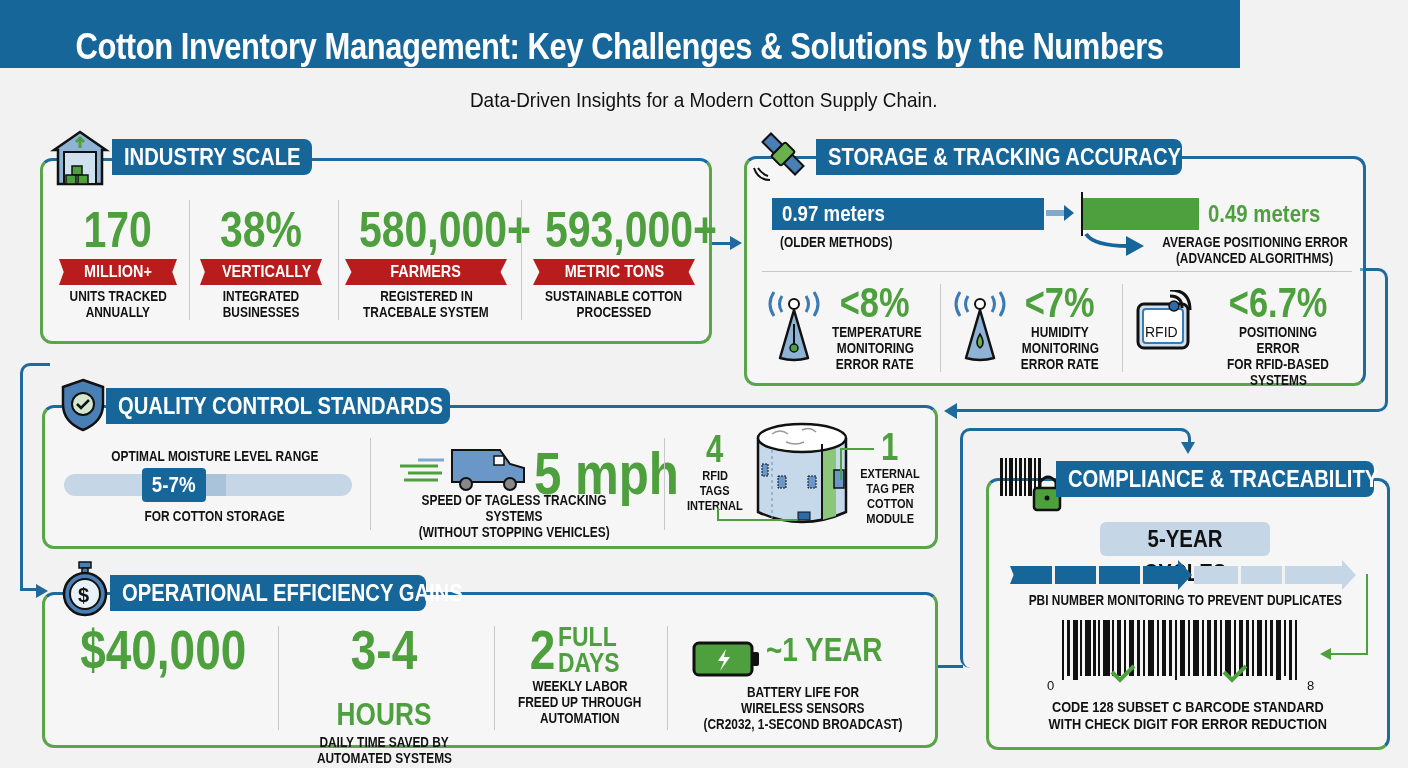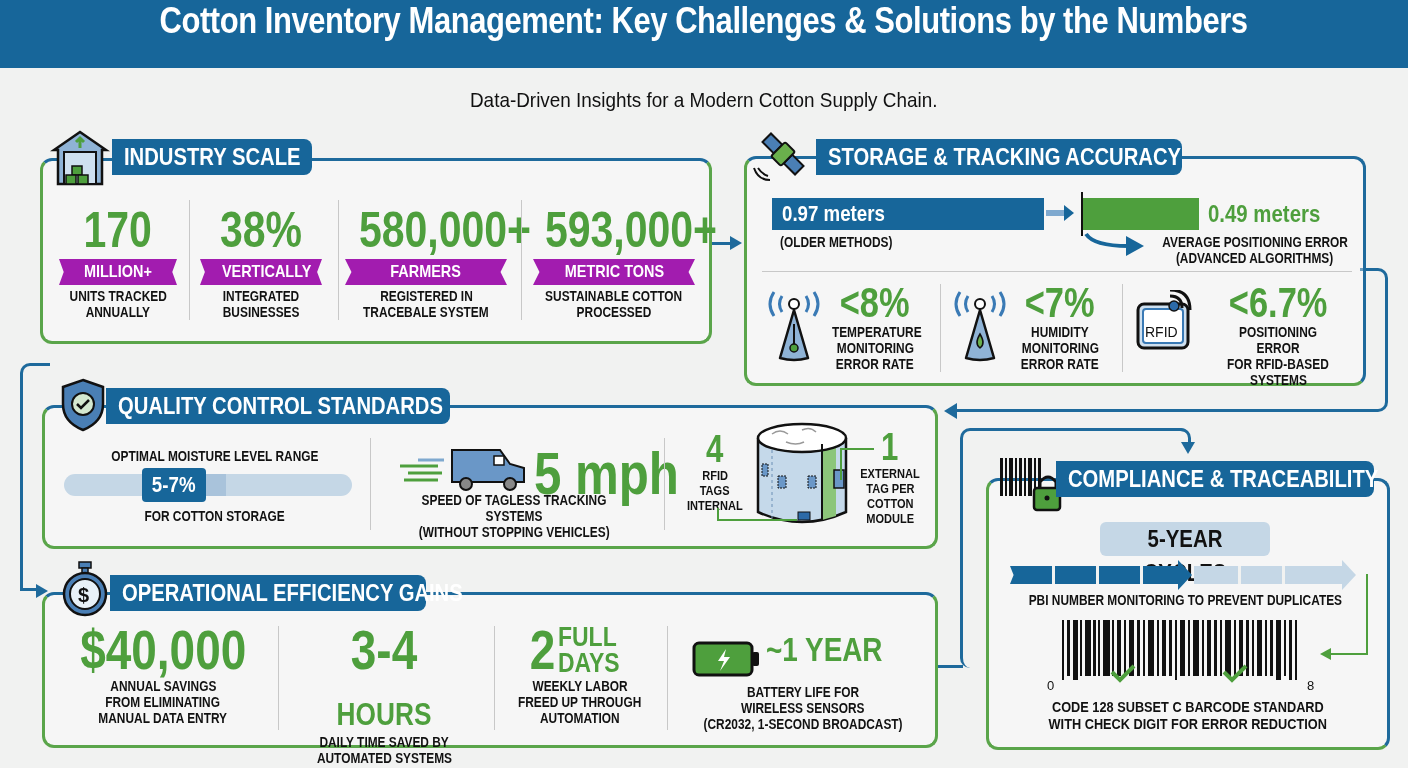--- a/index.html
+++ b/index.html
@@ -3,22 +3,22 @@
 <meta charset="utf-8">
 <style>
   * { box-sizing: border-box; margin: 0; padding: 0; }
   body {
     width: 1408px; height: 768px; overflow: hidden; position: relative;
     background: #f1f2f1;
     font-family: "Liberation Sans", "DejaVu Sans", sans-serif;
     color: #111;
   }
   .header {
-    position: absolute; left: 0; top: 0; width: 1408px; height: 68px;
-    background: #17669a; color: #fff; display: flex; align-items: flex-start; justify-content: center;
+    position: absolute; left: 0; top: 0; width: 1240px; height: 68px;
+    background: #17669a; color: #fff; display: flex; align-items: flex-end; justify-content: center;
     font-weight: bold; font-size: 36px; letter-spacing: -0.5px;
     transform-origin: center; 
   }
   .header span { display: inline-block; transform: scaleX(0.86); white-space: nowrap; }
   .subtitle {
     position: absolute; top: 88px; left: 0; width: 1408px; text-align: center;
     font-size: 21px; color: #111;
   }
   .subtitle span { display: inline-block; transform: scaleX(0.9); }
   .panel {
@@ -31,21 +31,21 @@
     padding: 0 12px; font-size: 23px; white-space: nowrap;
   }
   .panel-title span { display: inline-block; transform: scaleX(0.88); transform-origin: left center; }
   .icon { position: absolute; }
   .stat { position: absolute; text-align: center; }
   .big {
     color: #4e9f3d; font-weight: bold; line-height: 1;
     display: inline-block; transform: scaleX(0.82);
   }
   .ribbon {
-    display: inline-block; background: #a21caf; color: #fff; font-weight: bold;
+    display: inline-block; background: #b91c1c; color: #fff; font-weight: bold;
     font-size: 17px; padding: 3px 14px; position: relative;
     clip-path: polygon(0 0, 100% 0, 96% 50%, 100% 100%, 0 100%, 4% 50%);
   }
   .ribbon span { display: inline-block; transform: scaleX(0.85); }
   .label {
     font-weight: bold; font-size: 14px; line-height: 16px; text-transform: uppercase;
   }
   .label span, .lbl { display: inline-block; transform: scaleX(0.85); }
   .vdiv { position: absolute; width: 1px; background: #c8c8c8; }
   .hdiv { position: absolute; height: 1px; background: #c8c8c8; }
@@ -265,21 +265,20 @@
     <circle cx="25" cy="34" r="15" fill="#e8f1f8" stroke="#111" stroke-width="2"></circle>
     <text x="18" y="42" font-family="Liberation Sans, sans-serif" font-size="20" font-weight="bold" fill="#111">$</text>
   </svg>
 </div>
 <div class="panel-title" style="left:110px;top:575px;width:316px;">
   <span>OPERATIONAL EFFICIENCY GAINS</span>
 </div>
 
 <div class="stat" style="left:58px;top:622px;width:210px;text-decoration:underline;">
   <div class="big" style="font-size:56px;">$40,000</div>
-  <div class="label"><span>ANNUAL SAVINGS</span><br><span>FROM ELIMINATING</span><br><span>MANUAL DATA ENTRY</span></div>
 </div>
 <div class="vdiv" style="left:278px;top:626px;height:104px;"></div>
 <div class="stat" style="left:286px;top:622px;width:196px;">
   <div class="big" style="font-size:56px;"><span>3-4</span> <span style="font-size:32px;">HOURS</span></div>
   <div class="label"><span>DAILY TIME SAVED BY</span><br><span>AUTOMATED SYSTEMS</span></div>
 </div>
 <div class="vdiv" style="left:494px;top:626px;height:104px;"></div>
 <div class="stat" style="left:500px;top:622px;width:160px;">
   <div style="display:flex;justify-content:center;align-items:center;height:56px;">
     <div class="big" style="font-size:56px;">2</div>

